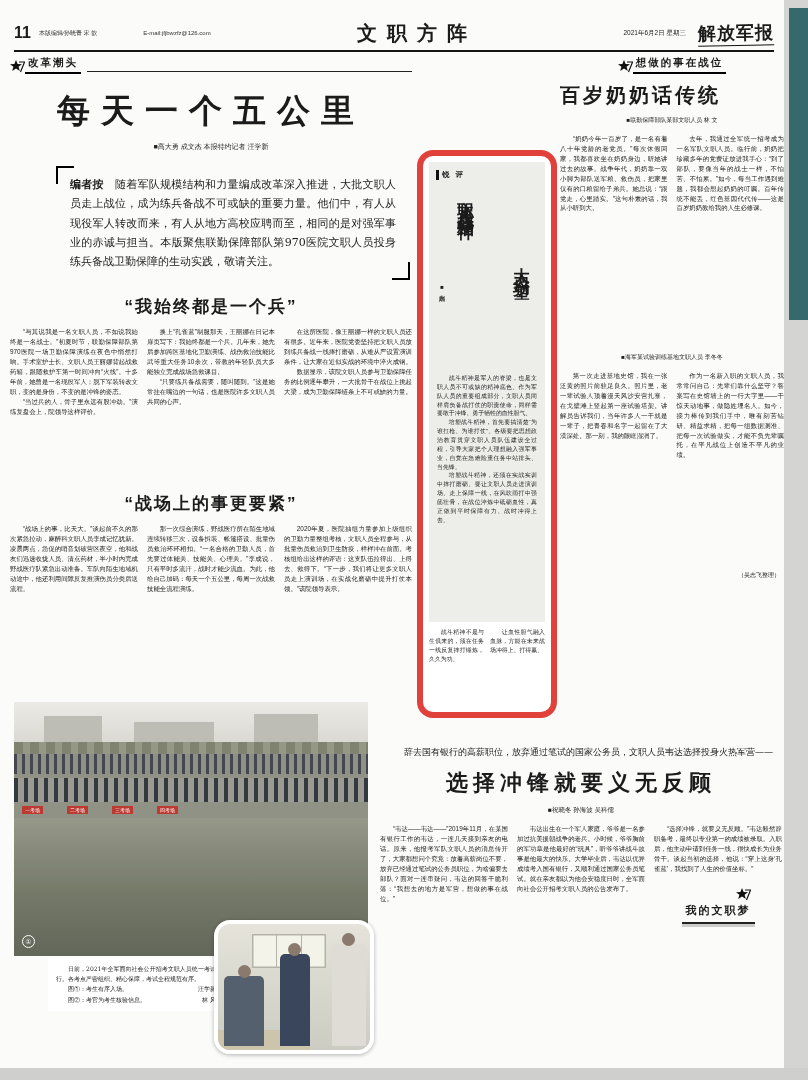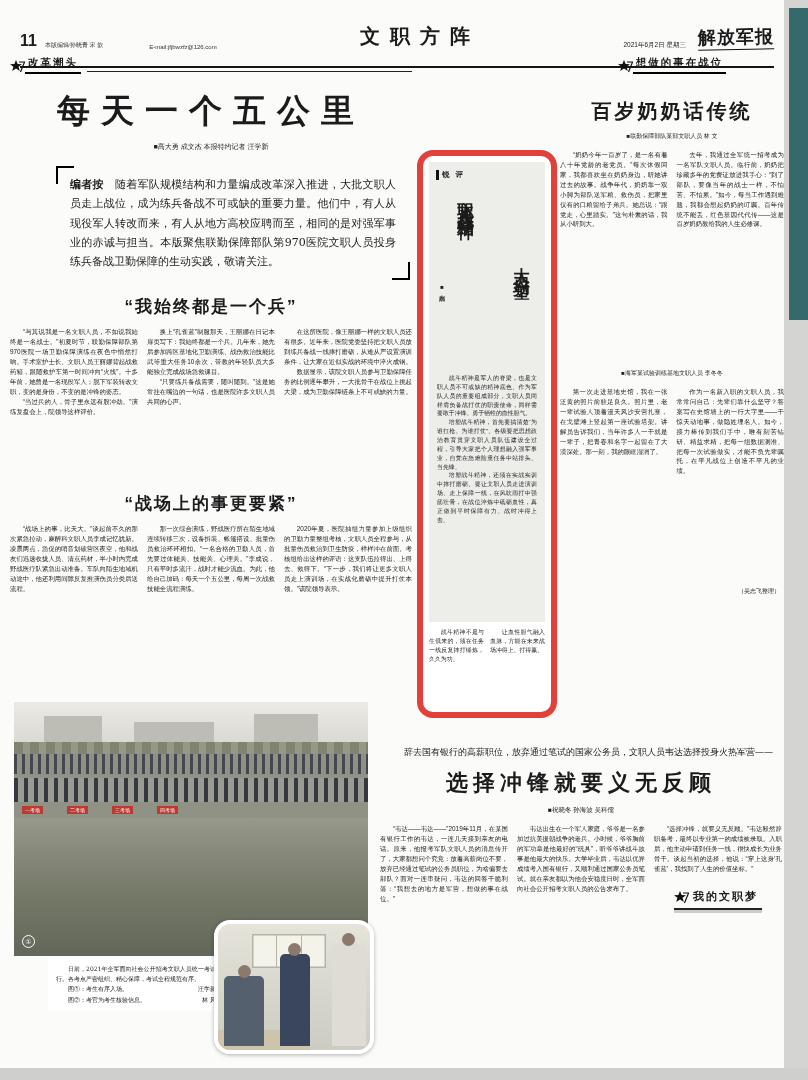--- a/index.html
+++ b/index.html
@@ -3,22 +3,22 @@
 <meta charset="utf-8">
 <style>
   html,body{margin:0;padding:0;}
   body{width:808px;height:1080px;position:relative;background:#cfcfcd;overflow:hidden;
        font-family:"Liberation Sans",sans-serif;color:#1b1b1b;}
   .page{position:absolute;left:0;top:0;width:784px;height:1068px;background:#fbfbfa;}
   
   .scroll-track{position:absolute;left:784px;top:0;width:24px;height:1068px;background:#d4d4d2;}
   .scroll-thumb{position:absolute;left:789px;top:8px;width:19px;height:312px;background:#35696c;}
   
-  .header{position:absolute;left:20px;right:10px;top:16px;height:34px;border-bottom:2px solid #151515;
-          display:flex;align-items:flex-end;padding-bottom:16px;}
+  .header{position:absolute;left:14px;right:10px;top:16px;height:34px;border-bottom:2px solid #151515;
+          display:flex;align-items:center;padding-bottom:0;}
   .pageno{font-size:16px;font-weight:bold;}
   .edition{font-size:6px;margin-left:8px;color:#333;}
   .email{font-size:6px;margin-left:46px;color:#333;}
   .htitle{flex:1;text-align:center;font-size:20px;font-weight:bold;letter-spacing:10px;}
   .hdate{font-size:6.5px;margin-right:12px;color:#222;}
   .masthead{font-family:"DejaVu Serif",serif;font-size:18px;font-weight:bold;letter-spacing:1px;
             border-bottom:1.5px solid #111;transform:rotate(-1deg);}
   
   .label-row{display:flex;align-items:flex-end;}
   .label-row.center{justify-content:center;}
@@ -53,21 +53,21 @@
   .vtitle-right{top:92px;right:12px;letter-spacing:5px;}
   .vauthor{position:absolute;top:122px;left:8px;writing-mode:vertical-rl;font-size:6px;color:#222;}
   .panel-body{position:absolute;top:212px;left:8px;right:8px;bottom:6px;overflow:hidden;
               font-size:5.9px;line-height:1.5;text-align:justify;}
   .panel-body p{margin:0;text-indent:2em;}
   .hl-tail{margin-top:6px;display:flex;gap:6px;height:70px;overflow:hidden;text-align:justify;}
   .hl-tail>div{flex:1;font-size:5.9px;line-height:1.5;}
   .hl-tail p{margin:0;text-indent:2em;}
   
   .right-col{position:absolute;left:560px;top:56px;width:224px;}
-  .r-title{margin-top:24px;text-align:center;font-size:20px;font-weight:bold;letter-spacing:3px;}
+  .r-title{margin-top:8px;font-size:20px;font-weight:bold;letter-spacing:3px;}
   .r-byline{margin-top:7px;text-align:center;font-size:6px;color:#222;}
   .h212{height:212px;} .h196{height:196px;}
   .r-credit{margin-top:4px;text-align:right;font-size:6px;padding-right:4px;}
   
   .photo{position:absolute;left:14px;top:702px;width:354px;height:254px;overflow:hidden;background:#8f9285;}
   .photo-sky{position:absolute;top:0;left:0;right:0;height:52px;background:linear-gradient(#eceae5,#d4d4cd);}
   .bld{position:absolute;background:#bdbdb6;}
   .trees{position:absolute;top:40px;left:0;right:0;height:14px;
          background:repeating-linear-gradient(90deg,#7f836f 0 9px,#959886 9px 16px);}
   .crowd1{position:absolute;top:52px;left:0;right:0;height:20px;
@@ -95,21 +95,21 @@
   .person{position:absolute;border-radius:5px 5px 0 0;}
   .head{position:absolute;width:13px;height:13px;border-radius:50%;background:#8a7a6d;}
   .desk{position:absolute;left:0;bottom:0;width:92px;height:20px;background:#cdc4ac;}
   
   .bottom-art{position:absolute;left:380px;top:744px;width:402px;}
   .kicker{font-family:"DejaVu Serif",serif;font-size:9px;line-height:1.8;text-indent:2em;padding:0 6px;color:#222;}
   .b-headline{margin-top:8px;text-align:center;font-size:22px;font-weight:bold;letter-spacing:5px;}
   .b-byline{margin-top:8px;text-align:center;font-size:6.5px;}
   .h205{height:205px;}
   .dream{display:flex;align-items:flex-end;width:fit-content;margin:14px auto 0;
-         border-bottom:2px solid #222;box-shadow:0 3px 0 rgba(0,0,0,.18);padding:0 4px 3px 0;}
+         border-bottom:2px solid #222;box-shadow:0 3px 0 rgba(0,0,0,.18);padding:0 4px 3px 0;flex-direction:column;}
   .dream .txt{font-size:11px;font-weight:bold;letter-spacing:2px;margin-left:4px;}
 </style>
 </head>
 <body>
 
 <div class="page">
 
   <div class="header">
     <span class="pageno">11</span>
     <span class="edition">本版编辑∕孙晓青 宋 歆</span>

